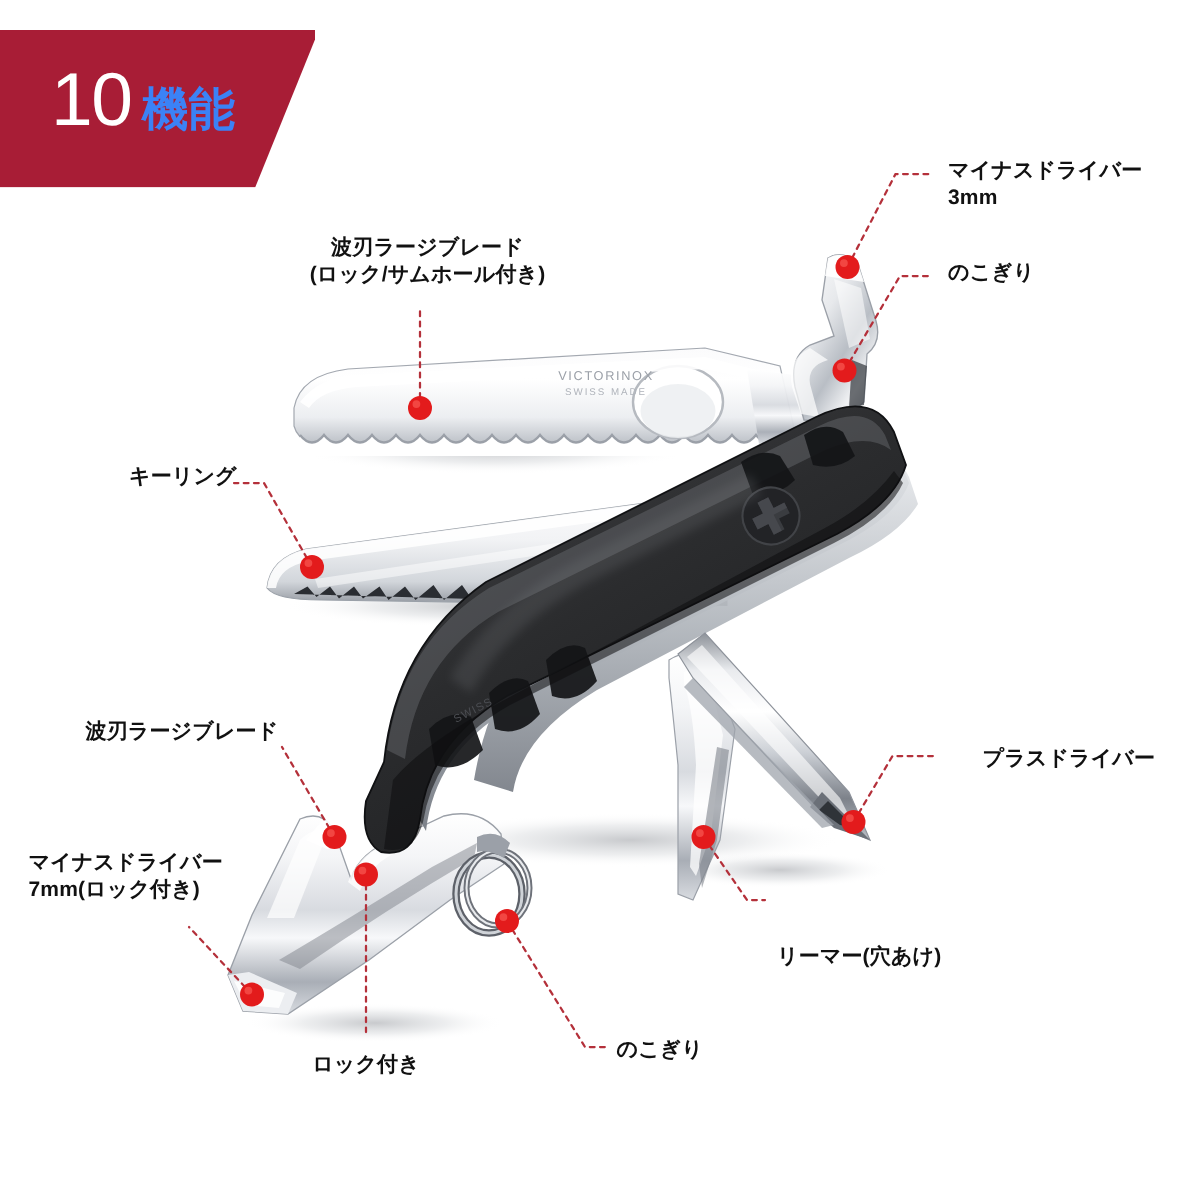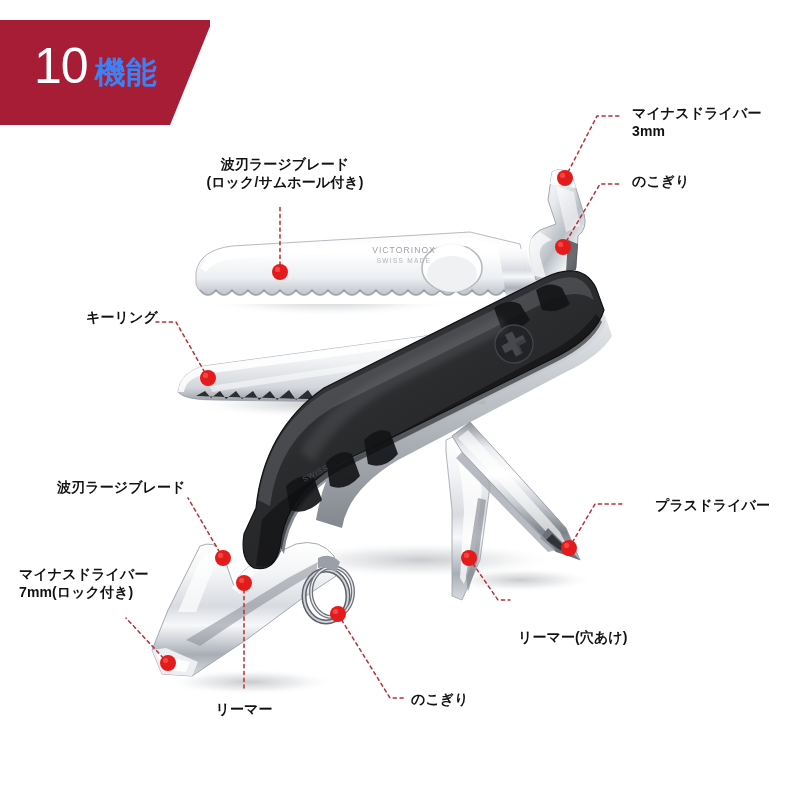--- a/index.html
+++ b/index.html
@@ -318,19 +318,19 @@
   <div id="labels">
       <div class="label leftal" style="top: 104px; left: 632px;">マイナスドライバー
 3mm</div>
       <div class="label leftal" style="top: 172px; left: 632px;">のこぎり</div>
       <div class="label center" style="top: 155px; left: 0px; width: 570px;">波刃ラージブレード
 (ロック/サムホール付き)</div>
       <div class="label leftal" style="top: 308px; left: 86px;">キーリング</div>
       <div class="label leftal" style="top: 478px; left: 57px;">波刃ラージブレード</div>
       <div class="label leftal" style="top: 565px; left: 19px;">マイナスドライバー
 7mm(ロック付き)</div>
-      <div class="label center" style="top: 700px; left: 0px; width: 488px;">リーマー</div>
+      <div class="label center" style="top: 700px; left: 0px; width: 488px;">ロック付き</div>
       <div class="label leftal" style="top: 690px; left: 411px;">のこぎり</div>
       <div class="label leftal" style="top: 592px; left: 518px; margin-top: 36px;">リーマー(穴あけ)</div>
       <div class="label leftal" style="top: 496px; left: 632px; margin-left: 23px;">プラスドライバー</div>
     </div>
 
 </div>
 
 </body></html>

